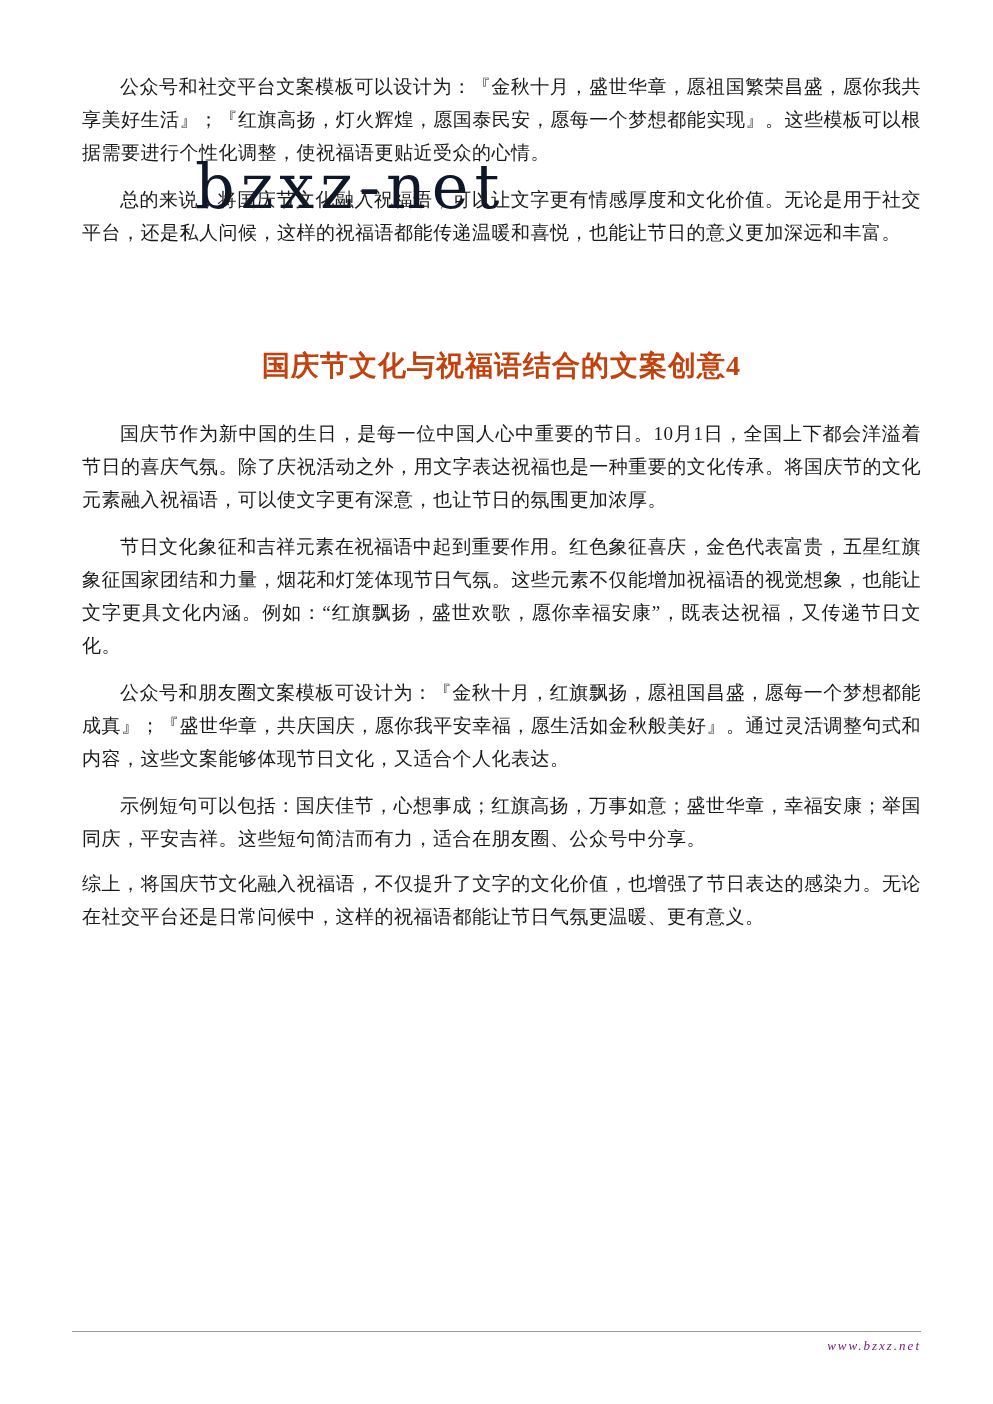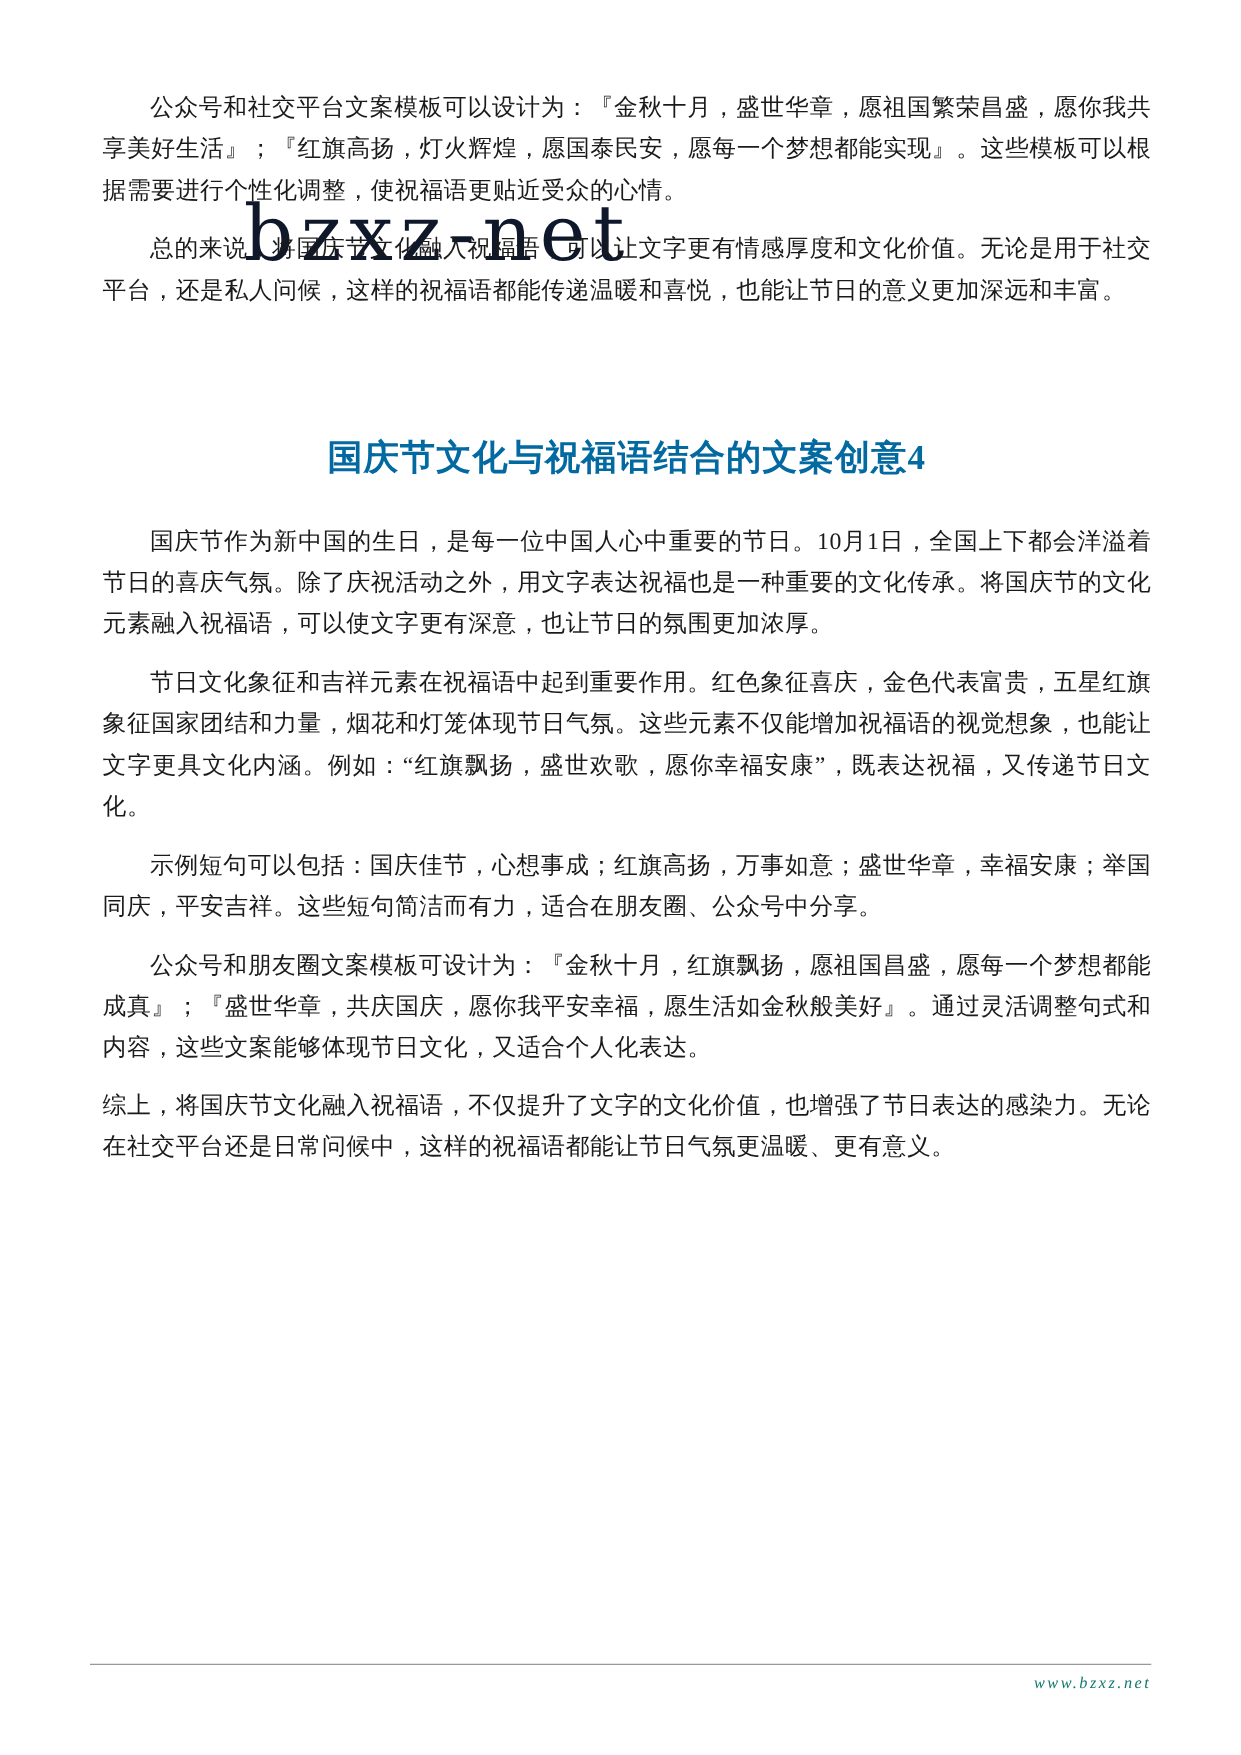--- a/index.html
+++ b/index.html
@@ -45,40 +45,40 @@
   p.para.no-indent {
     text-indent: 0;
     font-family: Liberation Mono, monospace;
   }
   h1.section-title {
     font-size: 28px;
     font-weight: bold;
     text-align: center;
     margin: 98px 0 32px 0;
     letter-spacing: 1px;
-    color: #0369a1;
+    color: #c2410c;
   }
   .footer {
     position: absolute;
     left: 72px;
     right: 72px;
     bottom: 50px;
     z-index: 1;
   }
   .footer-divider {
     border: none;
     border-top: 1px solid #999999;
     margin: 0 0 6px 0;
   }
   .footer-site {
     text-align: right;
     font-size: 13px;
     font-style: italic;
     letter-spacing: 2px;
-    color: #0f766e;
+    color: #701a75;
     font-family: "Liberation Serif", "DejaVu Serif", serif;
   }
 </style>
 </head>
 <body>
 
 <div class="page">
 
   <div class="watermark">bzxz-net</div>
 
@@ -89,23 +89,23 @@
     <p class="para">总的来说，将国庆节文化融入祝福语，可以让文字更有情感厚度和文化价值。无论是用于社交平台，还是私人问候，这样的祝福语都能传递温暖和喜悦，也能让节日的意义更加深远和丰富。</p>
 
     <h1 class="section-title">国庆节文化与祝福语结合的文案创意4</h1>
 
     <p class="para">国庆节作为新中国的生日，是每一位中国人心中重要的节日。10月1日，全国上下都会洋溢着节日的喜庆气氛。除了庆祝活动之外，用文字表达祝福也是一种重要的文化传承。将国庆节的文化元素融入祝福语，可以使文字更有深意，也让节日的氛围更加浓厚。</p>
 
 
     <p class="para">节日文化象征和吉祥元素在祝福语中起到重要作用。红色象征喜庆，金色代表富贵，五星红旗象征国家团结和力量，烟花和灯笼体现节日气氛。这些元素不仅能增加祝福语的视觉想象，也能让文字更具文化内涵。例如：“红旗飘扬，盛世欢歌，愿你幸福安康”，既表达祝福，又传递节日文化。</p>
 
 
+    <p class="para">公众号和朋友圈文案模板可设计为：『金秋十月，红旗飘扬，愿祖国昌盛，愿每一个梦想都能成真』；『盛世华章，共庆国庆，愿你我平安幸福，愿生活如金秋般美好』。通过灵活调整句式和内容，这些文案能够体现节日文化，又适合个人化表达。</p>
+
     <p class="para">示例短句可以包括：国庆佳节，心想事成；红旗高扬，万事如意；盛世华章，幸福安康；举国同庆，平安吉祥。这些短句简洁而有力，适合在朋友圈、公众号中分享。</p>
-
-    <p class="para">公众号和朋友圈文案模板可设计为：『金秋十月，红旗飘扬，愿祖国昌盛，愿每一个梦想都能成真』；『盛世华章，共庆国庆，愿你我平安幸福，愿生活如金秋般美好』。通过灵活调整句式和内容，这些文案能够体现节日文化，又适合个人化表达。</p>
 
     <p class="para no-indent">综上，将国庆节文化融入祝福语，不仅提升了文字的文化价值，也增强了节日表达的感染力。无论在社交平台还是日常问候中，这样的祝福语都能让节日气氛更温暖、更有意义。</p>
 
   </div>
 
   <div class="footer">
     <hr class="footer-divider">
     <div class="footer-site">www.bzxz.net</div>
   </div>
 

